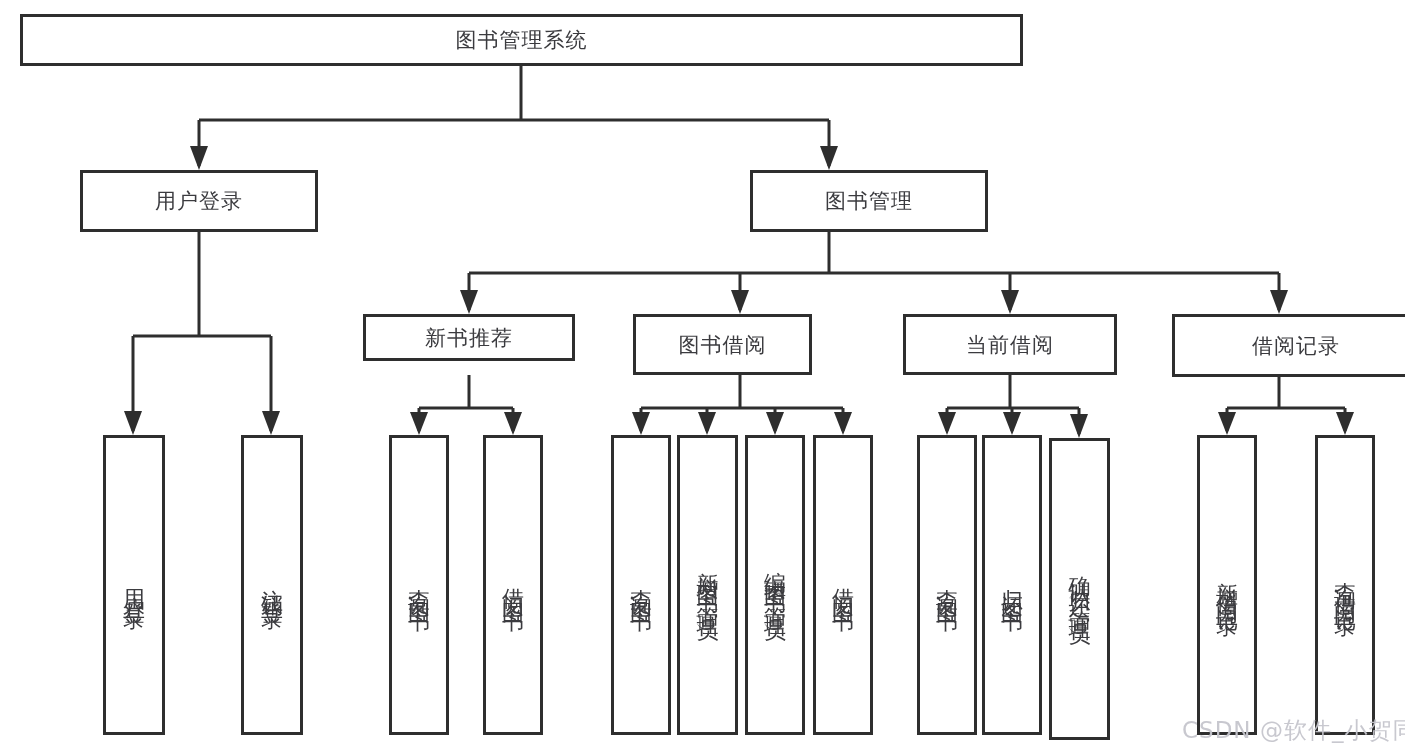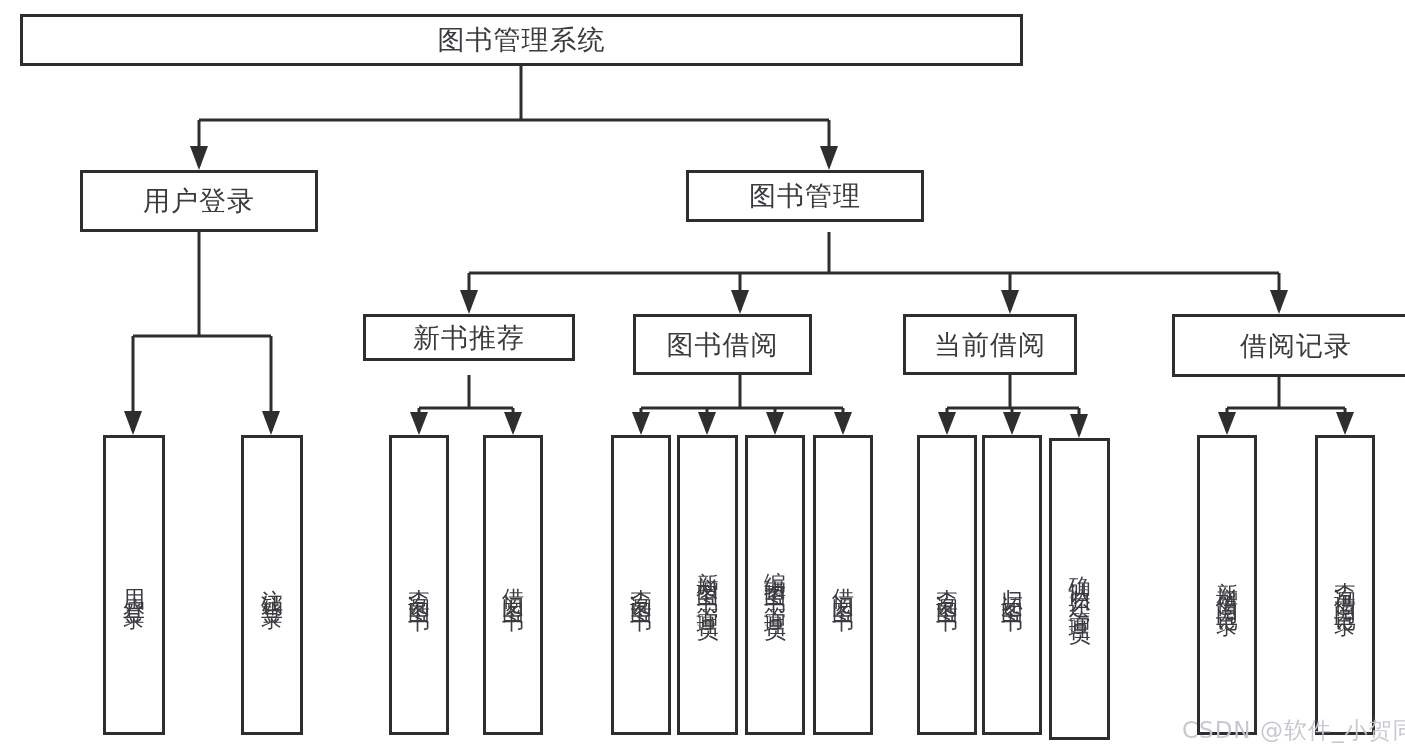--- a/index.html
+++ b/index.html
@@ -8,21 +8,21 @@
     font-family:"DejaVu Sans","Liberation Sans",sans-serif;
     overflow:hidden;
   }
   .stage{position:absolute;left:0;top:0;width:1405px;height:747px;}
   svg.connectors{position:absolute;left:0;top:0;width:1405px;height:747px;}
   .box{
     position:absolute;box-sizing:border-box;background:#ffffff;
     border:3px solid #2e2e2e;display:flex;align-items:center;justify-content:center;
     color:#3b3b3f;z-index:2;
   }
-  .h-label{font-size:27px;letter-spacing:1px;white-space:nowrap;}
+  .h-label{font-size:21px;letter-spacing:1px;white-space:nowrap;}
   .v-label{
     writing-mode:vertical-rl;text-orientation:mixed;
     font-size:22px;letter-spacing:7px;line-height:1;white-space:nowrap;
   }
   .watermark{
     position:absolute;z-index:5;font-size:23px;letter-spacing:1px;
     color:rgba(197,197,204,0.95);white-space:nowrap;
   }
   .stroke{stroke:#2e2e2e;stroke-width:3;fill:none;}
   .arrow{fill:#2e2e2e;stroke:none;}
@@ -68,31 +68,31 @@
     <polygon class="arrow" points="1336,412 1354,412 1345,435"></polygon>
   </svg>
 
   <div class="box" style="left:20px;top:14px;width:1003px;height:52px;">
     <span class="h-label">图书管理系统</span>
   </div>
 
   <div class="box" style="left:80px;top:170px;width:238px;height:62px;">
     <span class="h-label">用户登录</span>
   </div>
-  <div class="box" style="left:686px;top:170px;width:238px;height:52px;">
+  <div class="box" style="left:750px;top:170px;width:238px;height:62px;">
     <span class="h-label">图书管理</span>
   </div>
 
   <div class="box" style="left:363px;top:314px;width:212px;height:47px;">
     <span class="h-label">新书推荐</span>
   </div>
   <div class="box" style="left:633px;top:314px;width:179px;height:61px;">
     <span class="h-label">图书借阅</span>
   </div>
-  <div class="box" style="left:903px;top:314px;width:174px;height:61px;">
+  <div class="box" style="left:903px;top:314px;width:214px;height:61px;">
     <span class="h-label">当前借阅</span>
   </div>
   <div class="box" style="left:1172px;top:314px;width:248px;height:63px;">
     <span class="h-label">借阅记录</span>
   </div>
 
   <div class="box" style="left:103px;top:435px;width:62px;height:300px;">
     <span class="v-label">用户登录</span>
   </div>
   <div class="box" style="left:241px;top:435px;width:62px;height:300px;">

